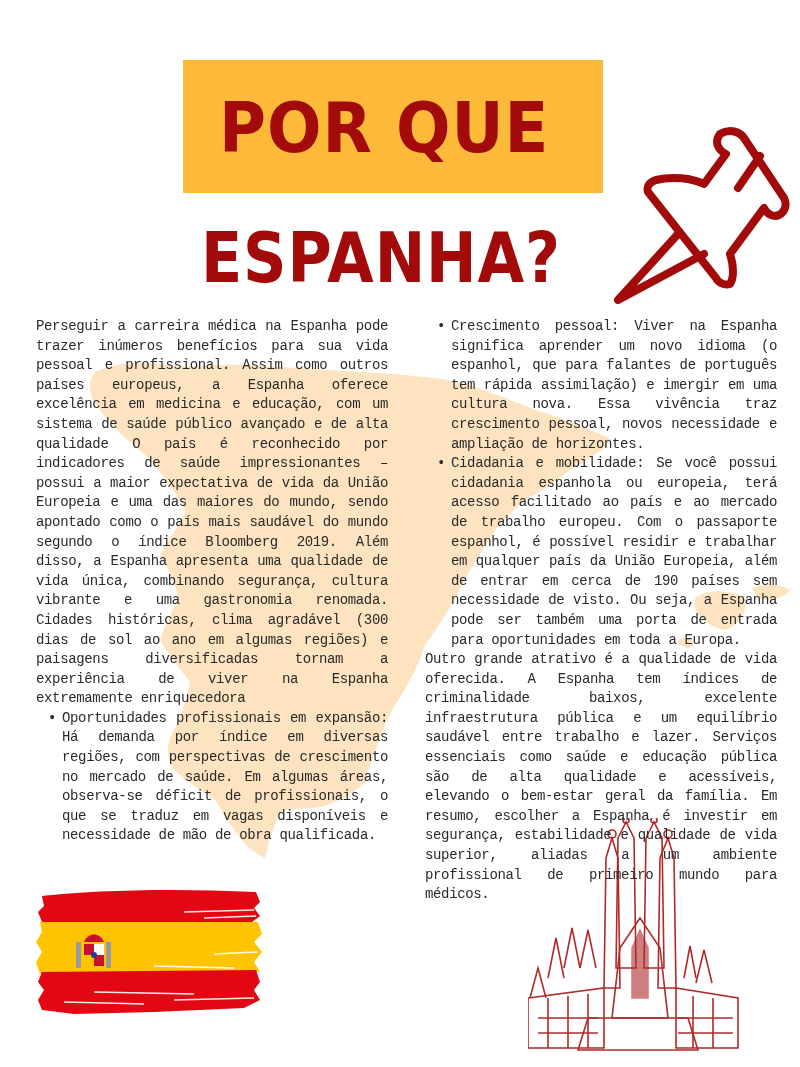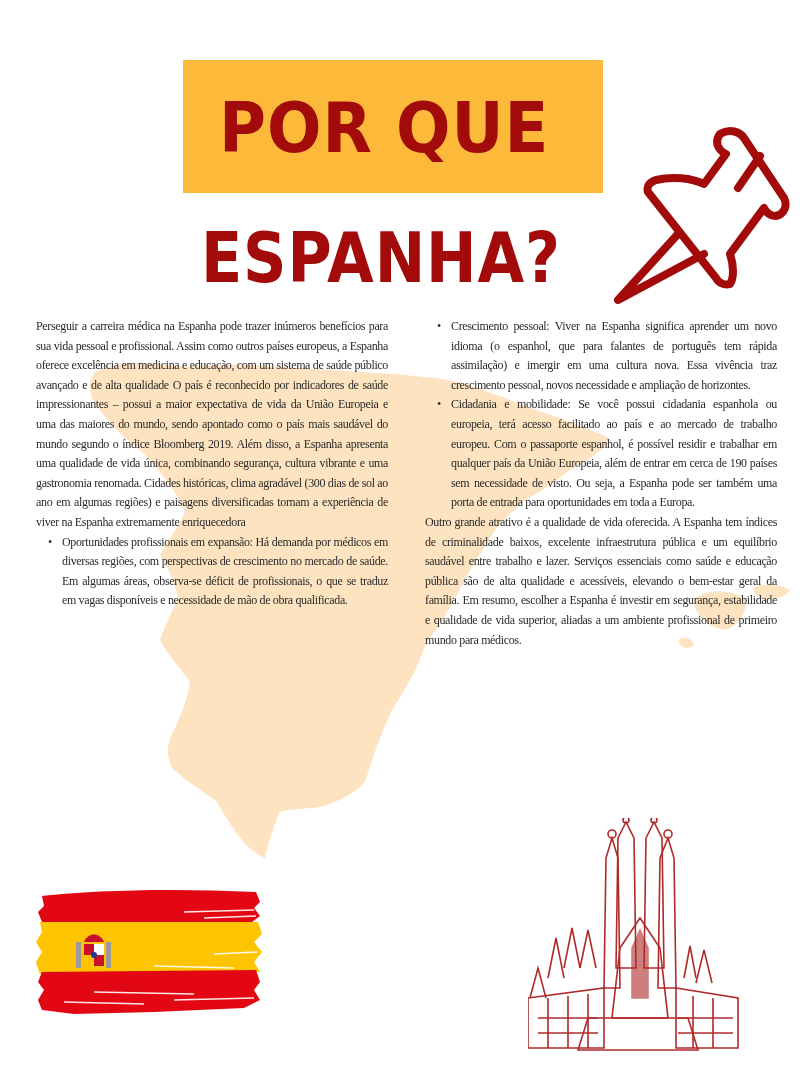--- a/index.html
+++ b/index.html
@@ -21,21 +21,21 @@
   }
   .title-line2 {
     position:absolute; left:201px; top:222px; z-index:2;
     font-family:"DejaVu Sans", sans-serif; font-weight:bold;
     font-size:69px; line-height:72px; color:#A30B0B; letter-spacing:1px;
     transform:scaleX(0.875); transform-origin:left top; white-space:nowrap;
   }
   .pin { position:absolute; left:612px; top:126px; width:182px; height:178px; z-index:2; }
   .col {
     position:absolute; z-index:2; color:#2a2a2a;
-    font-family:Liberation Serif, serif; font-size:12px; line-height:19.6px;
+    font-family:Liberation Mono, monospace; font-size:14px; line-height:19.6px;
     text-align:justify; letter-spacing:-0.35px;
   }
   .col p { margin:0; }
   .col-left { left:36px; top:317px; width:352px; }
   .col-right { left:425px; top:317px; width:352px; }
   .col ul { margin:0; padding:0; list-style:none; }
   .col li { position:relative; padding-left:26px; }
   .col li .bullet { position:absolute; left:12px; top:0; }
   .col-right li { padding-left:26px; }
   .flag { position:absolute; left:34px; top:882px; width:230px; height:140px; z-index:1; }
@@ -76,21 +76,21 @@
     <path d="M 148 30 L 126 62"></path>
     <path d="M 66 108 L 6 174 L 92 128"></path>
   </g>
 </svg>
 
 <div class="col col-left">
   <p>Perseguir a carreira médica na Espanha pode trazer inúmeros benefícios para sua vida pessoal e profissional. Assim como outros países europeus, a Espanha oferece excelência em medicina e educação, com um sistema de saúde público avançado e de alta qualidade O país é reconhecido por indicadores de saúde impressionantes – possui a maior expectativa de vida da União Europeia e uma das maiores do mundo, sendo apontado como o país mais saudável do mundo segundo o índice Bloomberg 2019. Além disso, a Espanha apresenta uma qualidade de vida única, combinando segurança, cultura vibrante e uma gastronomia renomada. Cidades históricas, clima agradável (300 dias de sol ao ano em algumas regiões) e paisagens diversificadas tornam a experiência de viver na Espanha extremamente enriquecedora</p>
   <ul>
     <li>
       <span class="bullet">•</span>
-      <span>Oportunidades profissionais em expansão: Há demanda por médicos em diversas regiões, com perspectivas de crescimento no mercado de saúde. Em algumas áreas, observa-se déficit de profissionais, o que se traduz em vagas disponíveis e necessidade de mão de obra qualificada.</span>
+      <span>Oportunidades profissionais em expansão: Há demanda por índice em diversas regiões, com perspectivas de crescimento no mercado de saúde. Em algumas áreas, observa-se déficit de profissionais, o que se traduz em vagas disponíveis e necessidade de mão de obra qualificada.</span>
     </li>
   </ul>
 </div>
 
 <div class="col col-right">
   <ul>
     <li>
       <span class="bullet">•</span>
       <span>Crescimento pessoal: Viver na Espanha significa aprender um novo idioma (o espanhol, que para falantes de português tem rápida assimilação) e imergir em uma cultura nova. Essa vivência traz crescimento pessoal, novos necessidade e ampliação de horizontes.</span>
     </li>

